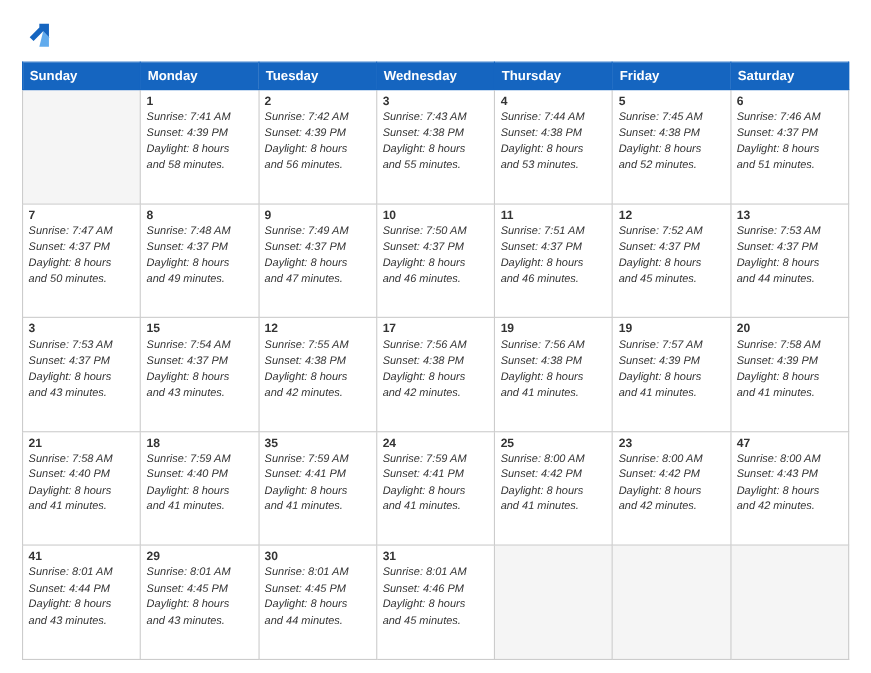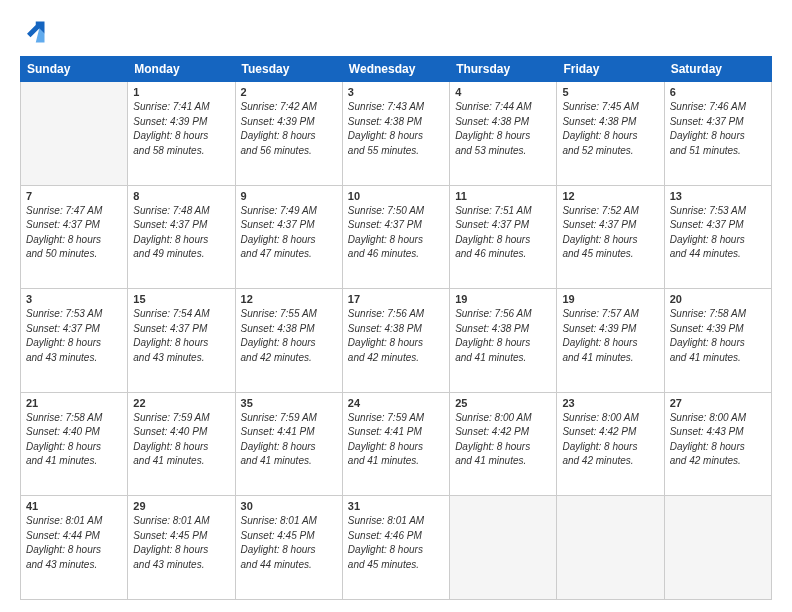--- a/index.html
+++ b/index.html
@@ -211,41 +211,41 @@
             <span class="day-number">20</span>
             <div class="day-info">Sunrise: 7:58 AM<br>Sunset: 4:39 PM<br>Daylight: 8 hours<br>and 41 minutes.</div>
           </td>
         </tr>
         <tr>
           <td>
             <span class="day-number">21</span>
             <div class="day-info">Sunrise: 7:58 AM<br>Sunset: 4:40 PM<br>Daylight: 8 hours<br>and 41 minutes.</div>
           </td>
           <td>
-            <span class="day-number">22</span>
+            <span class="day-number">18</span>
             <div class="day-info">Sunrise: 7:59 AM<br>Sunset: 4:40 PM<br>Daylight: 8 hours<br>and 41 minutes.</div>
           </td>
           <td>
             <span class="day-number">35</span>
             <div class="day-info">Sunrise: 7:59 AM<br>Sunset: 4:41 PM<br>Daylight: 8 hours<br>and 41 minutes.</div>
           </td>
           <td>
             <span class="day-number">24</span>
             <div class="day-info">Sunrise: 7:59 AM<br>Sunset: 4:41 PM<br>Daylight: 8 hours<br>and 41 minutes.</div>
           </td>
           <td>
             <span class="day-number">25</span>
             <div class="day-info">Sunrise: 8:00 AM<br>Sunset: 4:42 PM<br>Daylight: 8 hours<br>and 41 minutes.</div>
           </td>
           <td>
             <span class="day-number">23</span>
             <div class="day-info">Sunrise: 8:00 AM<br>Sunset: 4:42 PM<br>Daylight: 8 hours<br>and 42 minutes.</div>
           </td>
           <td>
-            <span class="day-number">27</span>
+            <span class="day-number">47</span>
             <div class="day-info">Sunrise: 8:00 AM<br>Sunset: 4:43 PM<br>Daylight: 8 hours<br>and 42 minutes.</div>
           </td>
         </tr>
         <tr>
           <td>
             <span class="day-number">41</span>
             <div class="day-info">Sunrise: 8:01 AM<br>Sunset: 4:44 PM<br>Daylight: 8 hours<br>and 43 minutes.</div>
           </td>
           <td>
             <span class="day-number">29</span>

